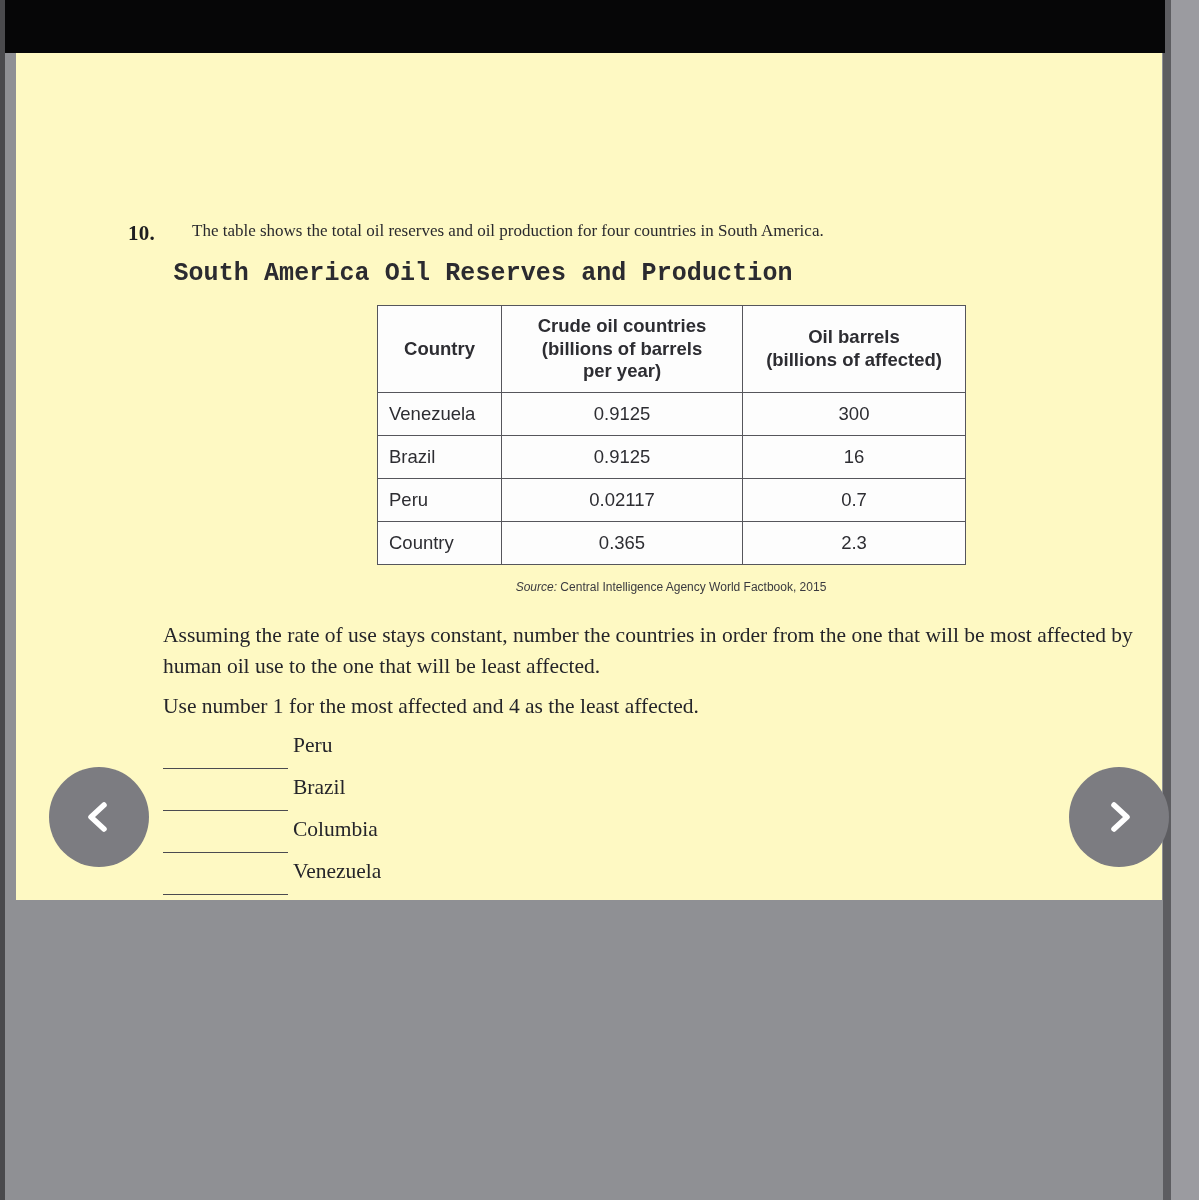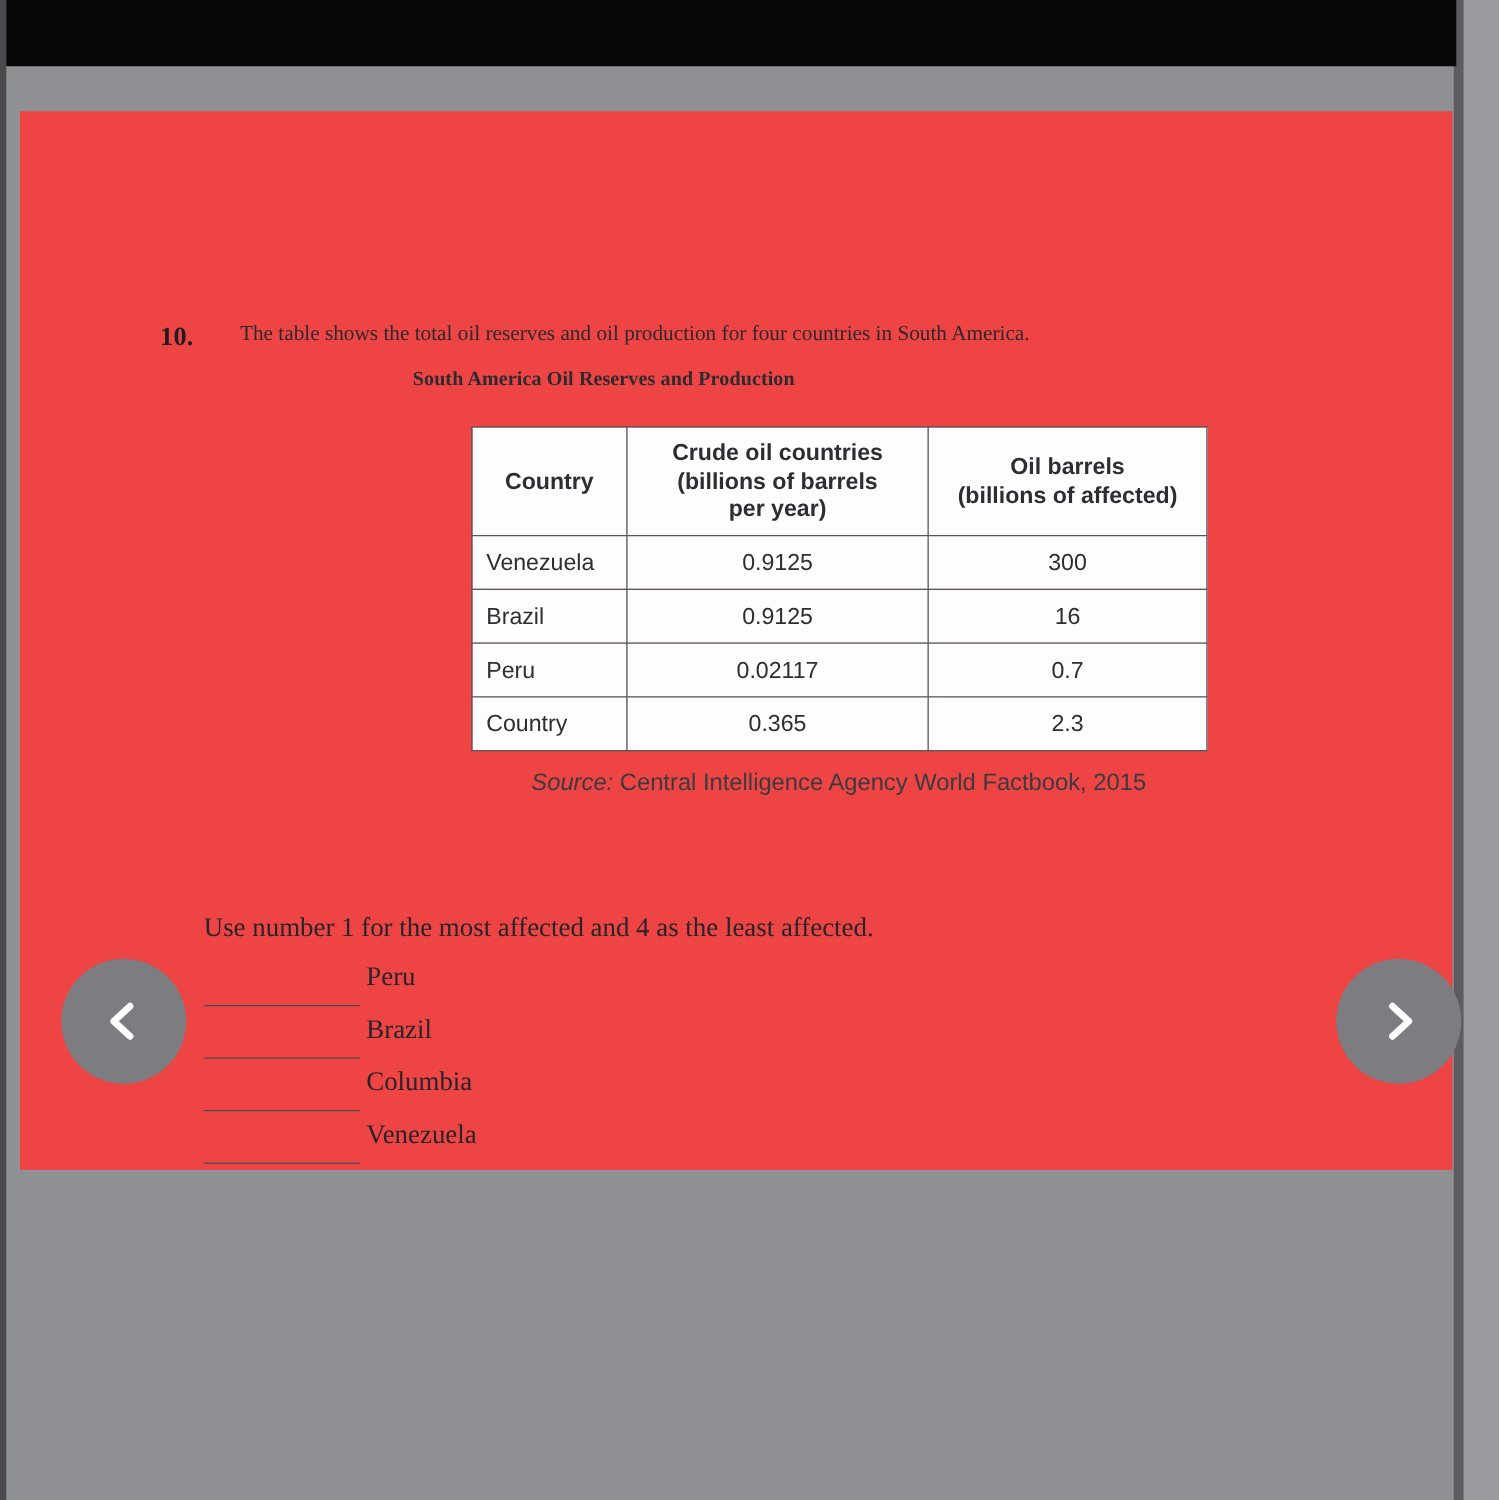--- a/index.html
+++ b/index.html
@@ -44,23 +44,22 @@
     background: #060607;
   }
 
   
   #page {
     position: absolute;
     left: 16px;
     top: 53px;
     width: 1146px;
     height: 847px;
-    background: #ef4444;
+    background: #fef9c3;
     overflow: hidden;
-    margin-top: 36px;
   }
 
   
   #question-row {
     position: absolute;
     left: 112px;
     top: 168px;
     width: 1020px;
   }
   #question-number {
@@ -79,23 +78,23 @@
     white-space: nowrap;
   }
 
   
   #table-title {
     position: absolute;
     left: 0;
     top: 206px;
     width: 934px;
     text-align: center;
-    font-family: Liberation Serif, serif;
+    font-family: Liberation Mono, monospace;
     font-weight: bold;
-    font-size: 16px;
+    font-size: 25px;
     color: #2b2b30;
     letter-spacing: .1px;
   }
 
   
   #data-table {
     position: absolute;
     left: 361px;
     top: 252px;
     width: 588px;
@@ -134,21 +133,21 @@
   col.c-reserves { width: 223px; }
 
   
   #source-note {
     position: absolute;
     left: 361px;
     top: 527px;
     width: 588px;
     text-align: center;
     font-family: "Liberation Sans", sans-serif;
-    font-size: 19px;
+    font-size: 12px;
     color: #3a3a3f;
   }
   #source-note .src-label {
     font-style: italic;
   }
 
   
   .body-para {
     position: absolute;
     left: 147px;
@@ -275,20 +274,21 @@
         <td>0.365</td>
         <td>2.3</td>
       </tr>
     </tbody>
   </table>
 
   <div id="source-note">
     <span class="src-label">Source:</span><span> Central Intelligence Agency World Factbook, 2015</span>
   </div>
 
+  <div class="body-para" id="para-instruction">Assuming the rate of use stays constant, number the countries in order from the one that will be most affected by human oil use to the one that will be least affected.</div>
 
   <div class="body-para" id="para-numbering">Use number 1 for the most affected and 4 as the least affected.</div>
 
   <div id="answer-list">
     <div class="answer-row">
       <span class="answer-blank"></span>
       <span class="answer-label">Peru</span>
     </div>
     <div class="answer-row">
       <span class="answer-blank"></span>

